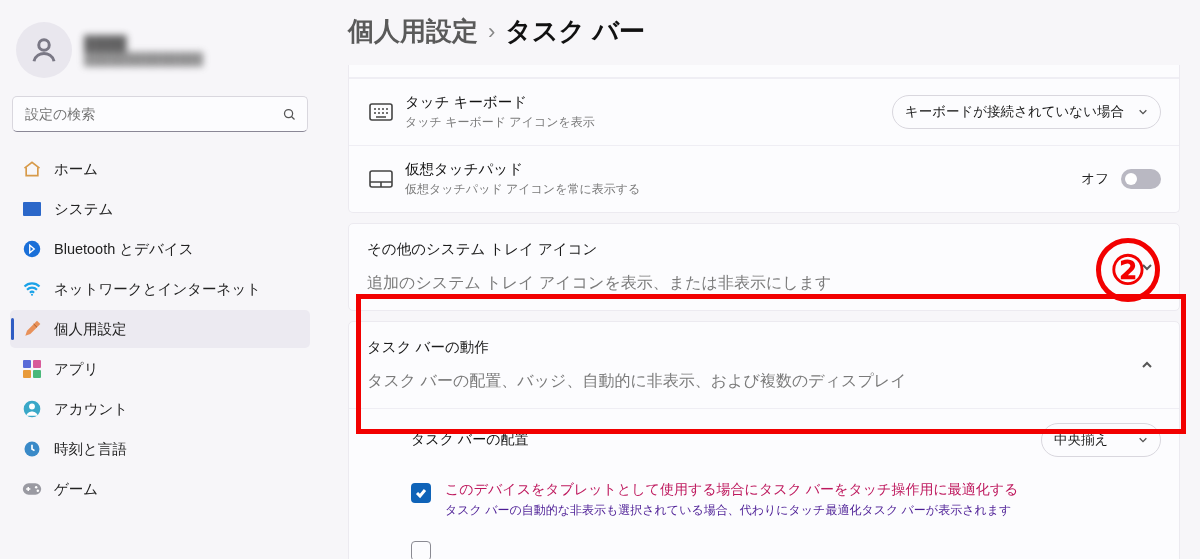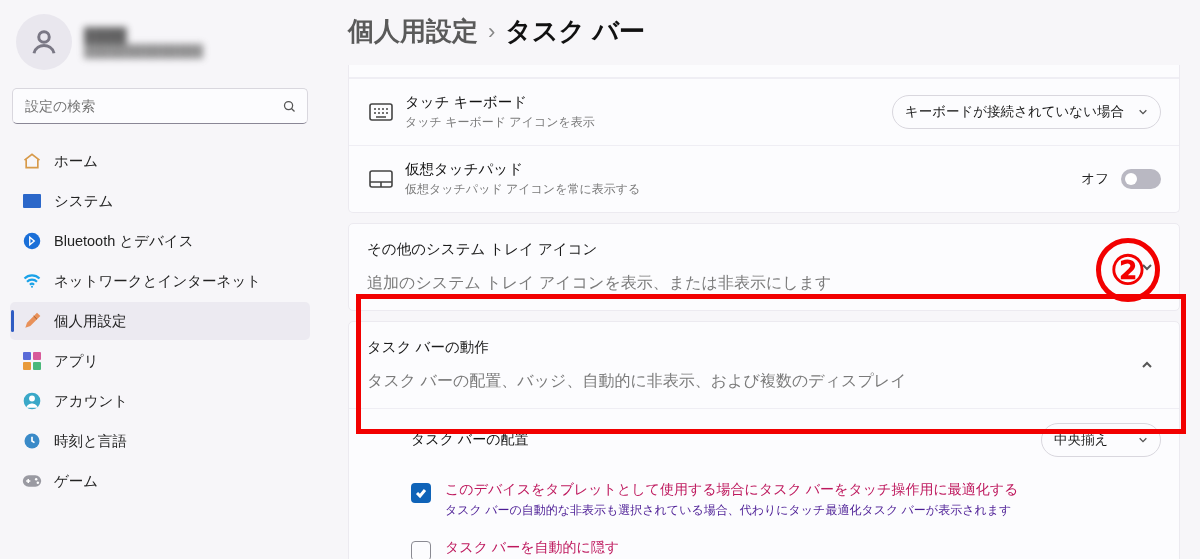--- a/index.html
+++ b/index.html
@@ -1,19 +1,19 @@
 <!DOCTYPE html>
 <html><head>
 <meta charset="utf-8">
 <style>
   *{box-sizing:border-box;margin:0;padding:0;font-family:"Segoe UI","Yu Gothic UI","Meiryo",sans-serif}
   body{background:#f7f6f9;width:1200px;height:559px;overflow:hidden;color:#1a1a1a;position:relative}
   .app{display:flex;height:100%}
   
-  .sidebar{width:320px;padding:8px 10px 0 10px;flex-shrink:0}
+  .sidebar{width:320px;padding:16px 10px 0 10px;flex-shrink:0}
   .profile{display:flex;align-items:center;gap:12px;padding:6px 6px 14px 6px}
   .avatar{width:56px;height:56px;border-radius:50%;background:#e9e7ee;display:flex;align-items:center;justify-content:center}
   .avatar svg{width:30px;height:30px;fill:none;stroke:#7a7885;stroke-width:2.4}
   .profile-text{filter:blur(3.5px);opacity:.7}
   .profile-name{font-weight:600;font-size:15px;color:#222}
   .profile-sub{font-size:12px;color:#666}
   .search{margin:4px 2px 18px 2px;position:relative;background:#fcfcfe;border:1px solid #d9d7de;border-bottom:1.5px solid #8a8796;border-radius:5px;height:36px;display:flex;align-items:center}
   .search input{flex:1;border:none;background:transparent;padding:0 12px;font-size:14px;outline:none;color:#555}
   .search .si{width:36px;display:flex;align-items:center;justify-content:center}
   .search .si svg{width:15px;height:15px;fill:none;stroke:#555;stroke-width:2}
@@ -268,22 +268,19 @@
               <path d="M2 6l3 3 5-6"></path>
             </svg>
           </div>
         <div>
           <div class="ct">このデバイスをタブレットとして使用する場合にタスク バーをタッチ操作用に最適化する</div>
           <div class="cs">タスク バーの自動的な非表示も選択されている場合、代わりにタッチ最適化タスク バーが表示されます</div>
         </div>
       </div>
       <div class="check-row">
         <div class="check off"></div>
-        <div>
-          <div class="ct">タスク バーを自動的に隠す</div>
-        </div>
       </div>
     </div>
   </div>
 </div>
 
 <div class="highlight" style="left:356px;top:294px;width:830px;height:140px"></div>
 <div class="annot" style="left:1096px;top:238px">②</div>
 
 </body></html>

